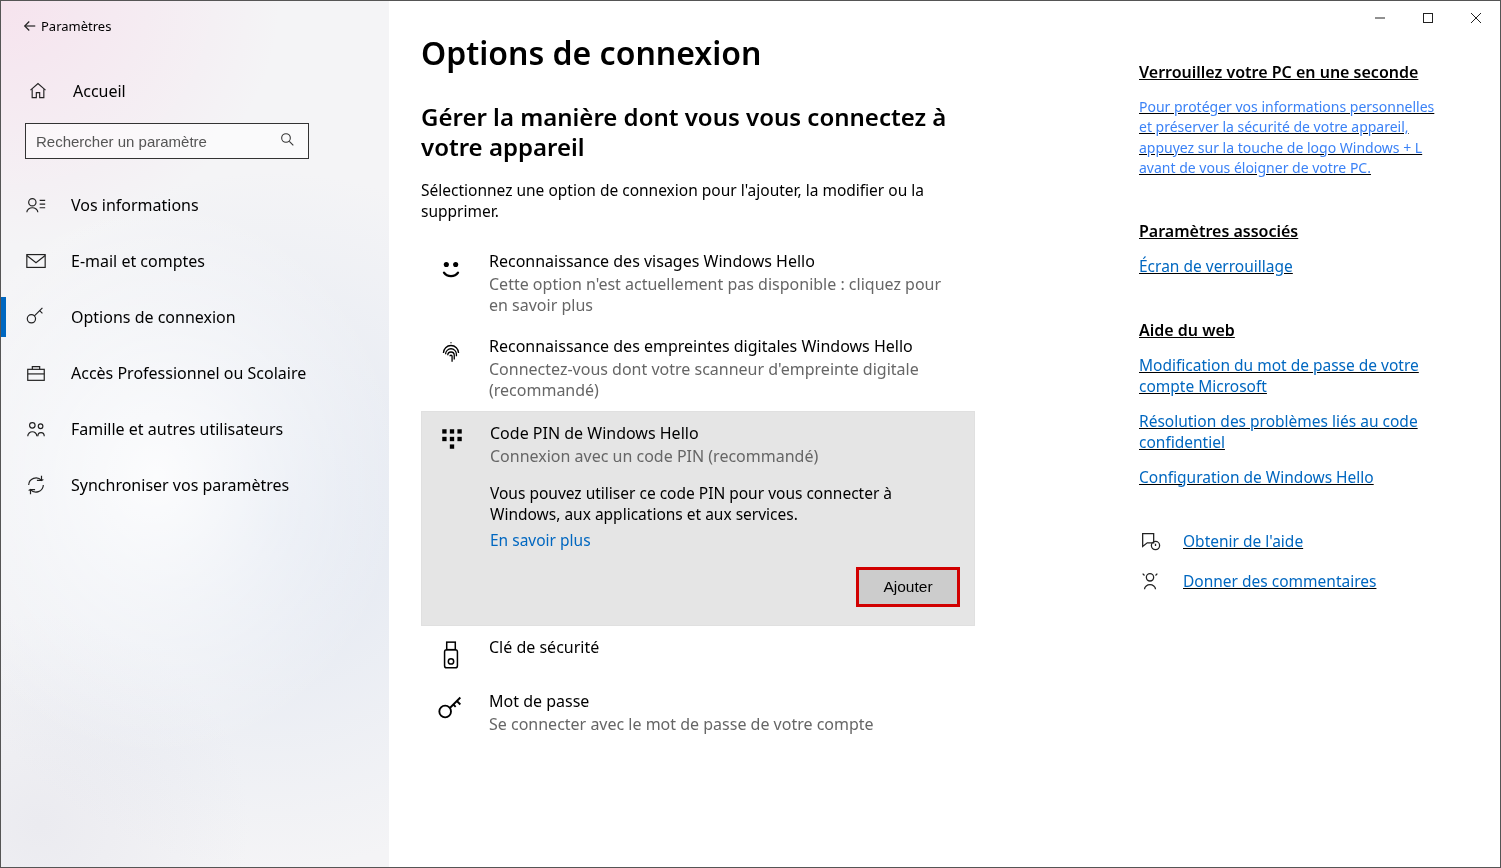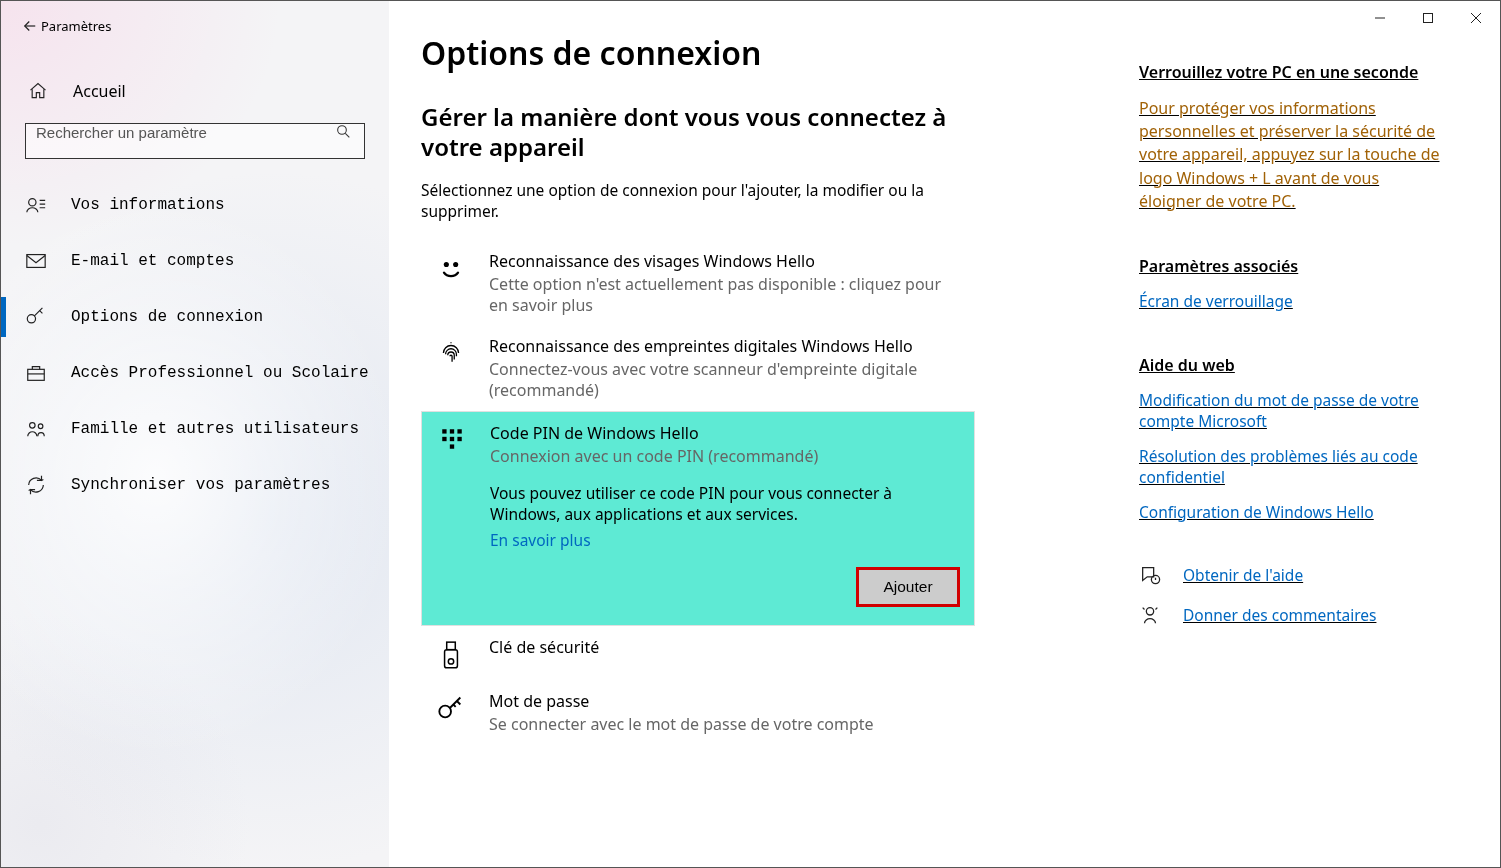--- a/index.html
+++ b/index.html
@@ -25,59 +25,58 @@
     #f4f4f6;
   position: relative;
   padding-top: 10px;
 }
 .title-row { display:flex; align-items:center; height: 30px; padding-left: 18px; margin-bottom: 28px;}
 .back-btn { width: 22px; height:22px; display:flex; align-items:center; justify-content:center; cursor:default;}
 .app-title { font-size: 13px; }
 .home-row { display:flex; align-items:center; padding: 0 26px; height: 44px; gap: 24px; font-size: 16px; margin-bottom: 10px; }
 .search-wrap { padding: 0 24px 18px 24px; }
 .search-box {
-  width: 340px; height: 36px; border: 1px solid #333;
+  width: 284px; height: 36px; border: 1px solid #333;
   background: rgba(255,255,255,0.55);
-  display:flex; align-items:flex-start; padding: 0 10px;
+  display:flex; align-items:center; padding: 0 10px;
 }
 .search-input { flex:1; border:0; background:transparent; font-size:15px; outline:none; font-style: italic; color:#555;}
 .search-input::placeholder { color:#555; font-style: normal;}
 .search-icon { width:18px;height:18px; color:#333;}
 .section-header { padding: 14px 26px 10px 26px; font-weight:600; font-size:16px; }
 .nav-item {
   display:flex; align-items:center; height: 56px;
   padding-left: 24px; gap: 24px; font-size: 16px;
   position:relative;
-  font-family:Liberation Mono, monospace;
 }
 .nav-item.active::before {
   content:""; position:absolute; left:0; top:8px; bottom:8px; width:5px; background:#0067c0;
 }
 .nav-icon { width:22px; height:22px; display:flex; align-items:center; justify-content:center; }
 
 .content { flex:1; display:flex; position:relative; overflow:hidden; }
 .main-col { width: 700px; padding: 30px 20px 0 32px; }
 .page-title { font-size: 32px; font-weight:600; margin-bottom: 28px; }
 .page-subtitle { font-size: 24px; font-weight:600; margin-bottom: 18px; max-width: 560px; line-height:1.25;}
 .page-desc { font-size:15.5px; margin-bottom: 18px; max-width: 540px; line-height:1.35;}
 .option-row { display:flex; padding: 10px 12px; gap: 20px; width: 554px; }
-.option-row.expanded { background:#5eead4; border:1px solid #e0e0e0; padding-bottom: 20px;}
+.option-row.expanded { background:#e5e5e5; border:1px solid #e0e0e0; padding-bottom: 20px;}
 .opt-icon { width: 36px; display:flex; justify-content:center; padding-top:4px; flex-shrink:0;}
 .opt-text { flex:1; }
 .opt-title { font-size:16px; margin-bottom:2px; }
 .opt-sub { font-size:16px; color:#666; line-height:1.3; }
 .opt-body { font-size:15.5px; margin-top: 16px; line-height:1.35; }
 .opt-link { color:#0067c0; font-size:15.5px; margin-top: 4px; display:inline-block; cursor:default;}
 .opt-btn-row { display:flex; justify-content:flex-end; margin-top: 18px; padding-right:4px;}
 .opt-button { width: 100px; height: 36px; background:#ccc; border:1px solid #888; font-size:15.5px; outline: 3px solid #d10000; outline-offset:-1px; cursor:default;}
 
 .right-col { position:absolute; left: 750px; top: 60px; width: 320px; padding-right: 16px; text-decoration: underline;}
 .rc-block { margin-bottom: 42px; }
 .rc-title { font-size:16px; font-weight:600; margin-bottom: 14px; }
-.rc-text { font-size:16px; line-height:1.45; color:#a16207; }
+.rc-text { font-size:14px; line-height:1.45; color:#3b82f6; }
 .rc-link { color:#0067c0; font-size:15.5px; display:block; margin-bottom: 14px; line-height:1.35; cursor:default; }
 .rc-iconlink { display:flex; align-items:center; gap: 22px; margin-bottom: 18px;}
 .rc-iconlink .ic { width:22px; height:22px; display:flex; align-items:center; justify-content:center;}
 .rc-iconlink a { color:#0067c0; font-size:15.5px; cursor:default;}
 
 .win-controls { position:absolute; top:0; right:0; display:flex; }
 .wc-btn { width:48px; height:34px; display:flex; align-items:center; justify-content:center; }
 svg { display:block; }
 </style>
 </head>
@@ -225,21 +224,21 @@
           <svg width="26" height="26" viewBox="0 0 24 24" fill="none" stroke="#000" stroke-width="1.2">
               <path d="M5 13a7 7 0 0 1 14 0"></path>
               <path d="M7 14a5 5 0 0 1 10 0v2"></path>
               <path d="M9 15a3 3 0 0 1 6 0v4"></path>
               <path d="M11 16a1 1 0 0 1 2 0v5"></path>
               <path d="M12 4v-1"></path>
             </svg>
         </div>
         <div class="opt-text">
           <div class="opt-title">Reconnaissance des empreintes digitales Windows Hello</div>
-          <div class="opt-sub">Connectez-vous avec votre scanneur d'empreinte digitale (recommandé)</div>
+          <div class="opt-sub">Connectez-vous dont votre scanneur d'empreinte digitale (recommandé)</div>
         </div>
       </div>
 
       <div class="option-row expanded">
         <div class="opt-icon">
           <svg width="26" height="26" viewBox="0 0 24 24" fill="#000">
               <rect x="3" y="3" width="4" height="4"></rect>
               <rect x="10" y="3" width="4" height="4"></rect>
               <rect x="17" y="3" width="4" height="4"></rect>
               <rect x="3" y="10" width="4" height="4"></rect>

